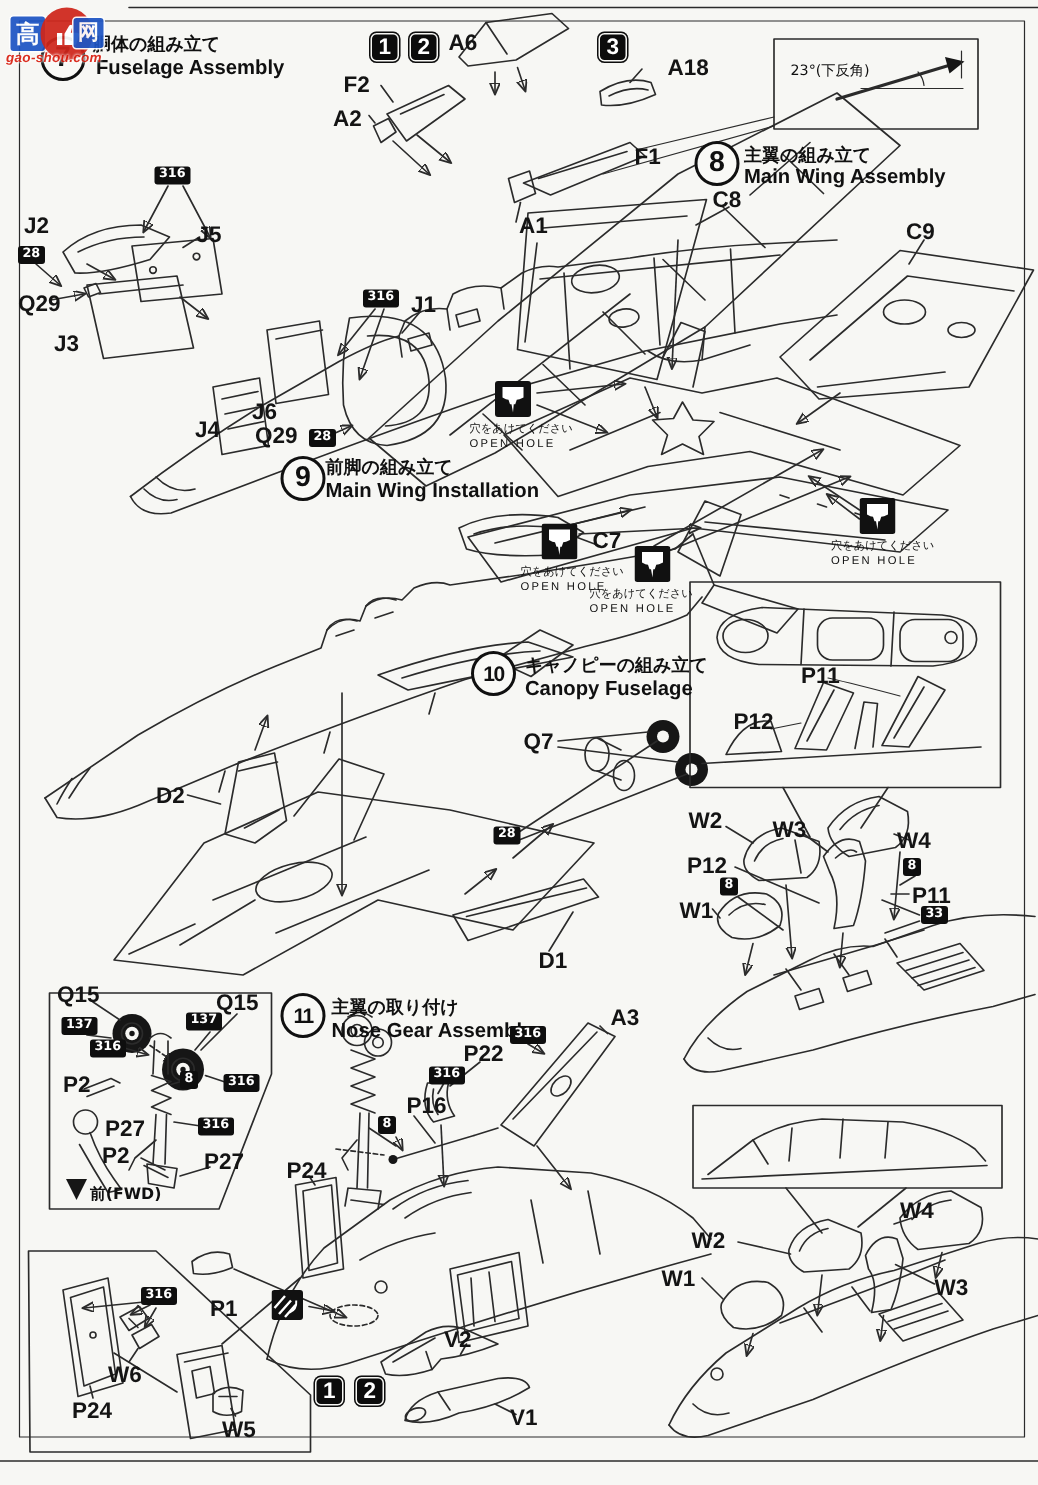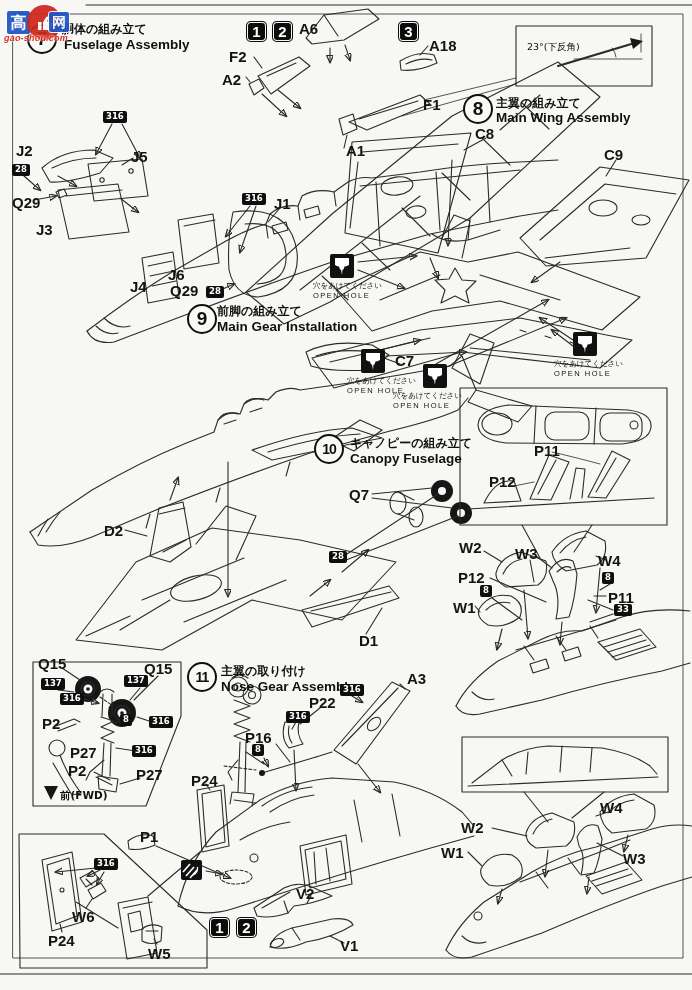--- a/index.html
+++ b/index.html
@@ -385,42 +385,42 @@
 <div class="circ" style="left:27px;top:24px">7</div>
 <span class="jp" style="left:62px;top:21px">胴体の組み立て</span>
 <span class="en" style="left:64px;top:37px">Fuselage Assembly</span>
 
 <div class="circ" style="left:463px;top:94px">8</div>
 <span class="jp" style="left:496px;top:95px">主翼の組み立て</span>
 <span class="en" style="left:496px;top:110px">Main Wing Assembly</span>
 
 <div class="circ" style="left:187px;top:304px">9</div>
 <span class="jp" style="left:217px;top:303px">前脚の組み立て</span>
-<span class="en" style="left:217px;top:319px">Main Gear Installation</span>
+<span class="en" style="left:217px;top:319px">Main Wing Installation</span>
 
 <div class="circ two" style="left:314px;top:434px">10</div>
 <span class="jp" style="left:350px;top:435px">キャノピーの組み立て</span>
 <span class="en" style="left:350px;top:451px">Canopy Fuselage</span>
 
 <div class="circ two" style="left:187px;top:662px">11</div>
 <span class="jp" style="left:221px;top:663px">主翼の取り付け</span>
 <span class="en" style="left:221px;top:679px">Nose Gear Assembly</span>
 
 <span class="sq" style="left:246px;top:21px">1</span>
 <span class="sq" style="left:272px;top:21px">2</span>
 <span class="sq" style="left:398px;top:21px">3</span>
 <span class="sq" style="left:209px;top:917px">1</span>
 <span class="sq" style="left:236px;top:917px">2</span>
 
 <span class="angle" style="left:527px;top:41px">23°(下反角)</span>
 
 <span class="lbl" style="left:299px;top:20px">A6</span>
 <span class="lbl" style="left:229px;top:48px">F2</span>
 <span class="lbl" style="left:222px;top:71px">A2</span>
-<span class="lbl" style="left:429px;top:37px">A18</span>
+<span class="lbl" style="left:445px;top:37px">A18</span>
 <span class="lbl" style="left:423px;top:96px">F1</span>
 <span class="lbl" style="left:346px;top:142px">A1</span>
 <span class="lbl" style="left:475px;top:125px">C8</span>
 <span class="lbl" style="left:604px;top:146px">C9</span>
 <span class="lbl" style="left:16px;top:142px">J2</span>
 <span class="lbl" style="left:131px;top:148px">J5</span>
 <span class="lbl" style="left:12px;top:194px">Q29</span>
 <span class="lbl" style="left:36px;top:221px">J3</span>
 <span class="lbl" style="left:130px;top:278px">J4</span>
 <span class="lbl" style="left:168px;top:266px">J6</span>
@@ -429,25 +429,25 @@
 <span class="lbl" style="left:395px;top:352px">C7</span>
 <span class="lbl" style="left:104px;top:522px">D2</span>
 <span class="lbl" style="left:349px;top:486px">Q7</span>
 <span class="lbl" style="left:359px;top:632px">D1</span>
 <span class="lbl" style="left:38px;top:655px">Q15</span>
 <span class="lbl" style="left:144px;top:660px">Q15</span>
 <span class="lbl" style="left:42px;top:715px">P2</span>
 <span class="lbl" style="left:70px;top:744px">P27</span>
 <span class="lbl" style="left:68px;top:762px">P2</span>
 <span class="lbl" style="left:136px;top:766px">P27</span>
-<span class="lbl" style="left:245px;top:729px">P16</span>
+<span class="lbl" style="left:271px;top:729px">P16</span>
 <span class="lbl" style="left:309px;top:694px">P22</span>
 <span class="lbl" style="left:407px;top:670px">A3</span>
 <span class="lbl" style="left:191px;top:772px">P24</span>
-<span class="lbl" style="left:140px;top:828px">P1</span>
+<span class="lbl" style="left:140px;top:864px">P1</span>
 <span class="lbl" style="left:72px;top:908px">W6</span>
 <span class="lbl" style="left:48px;top:932px">P24</span>
 <span class="lbl" style="left:148px;top:945px">W5</span>
 <span class="lbl" style="left:296px;top:885px">V2</span>
 <span class="lbl" style="left:340px;top:937px">V1</span>
 <span class="lbl" style="left:459px;top:539px">W2</span>
 <span class="lbl" style="left:515px;top:545px">W3</span>
 <span class="lbl" style="left:598px;top:552px">W4</span>
 <span class="lbl" style="left:458px;top:569px">P12</span>
 <span class="lbl" style="left:453px;top:599px">W1</span>

